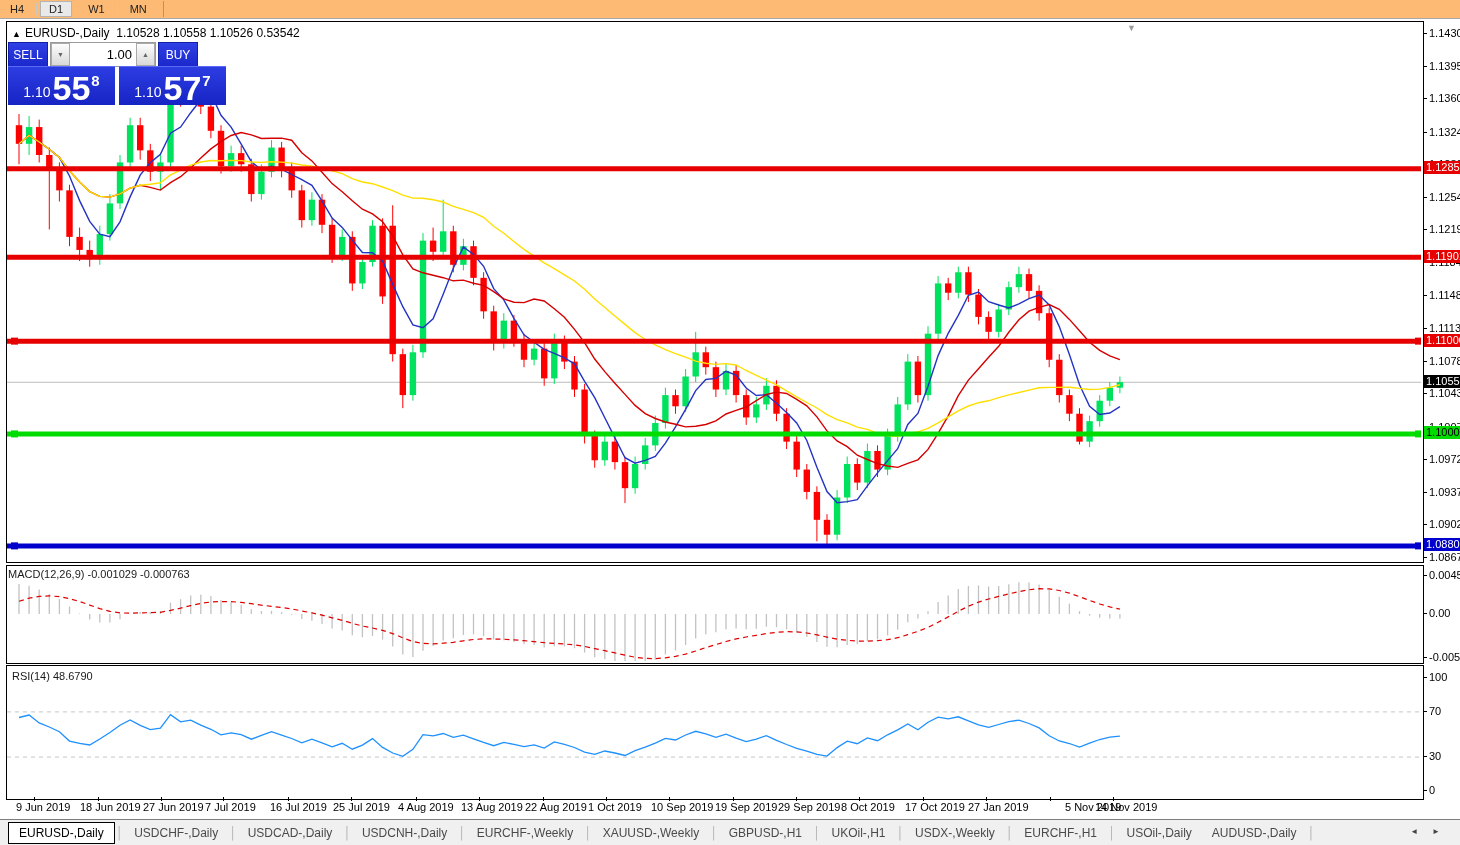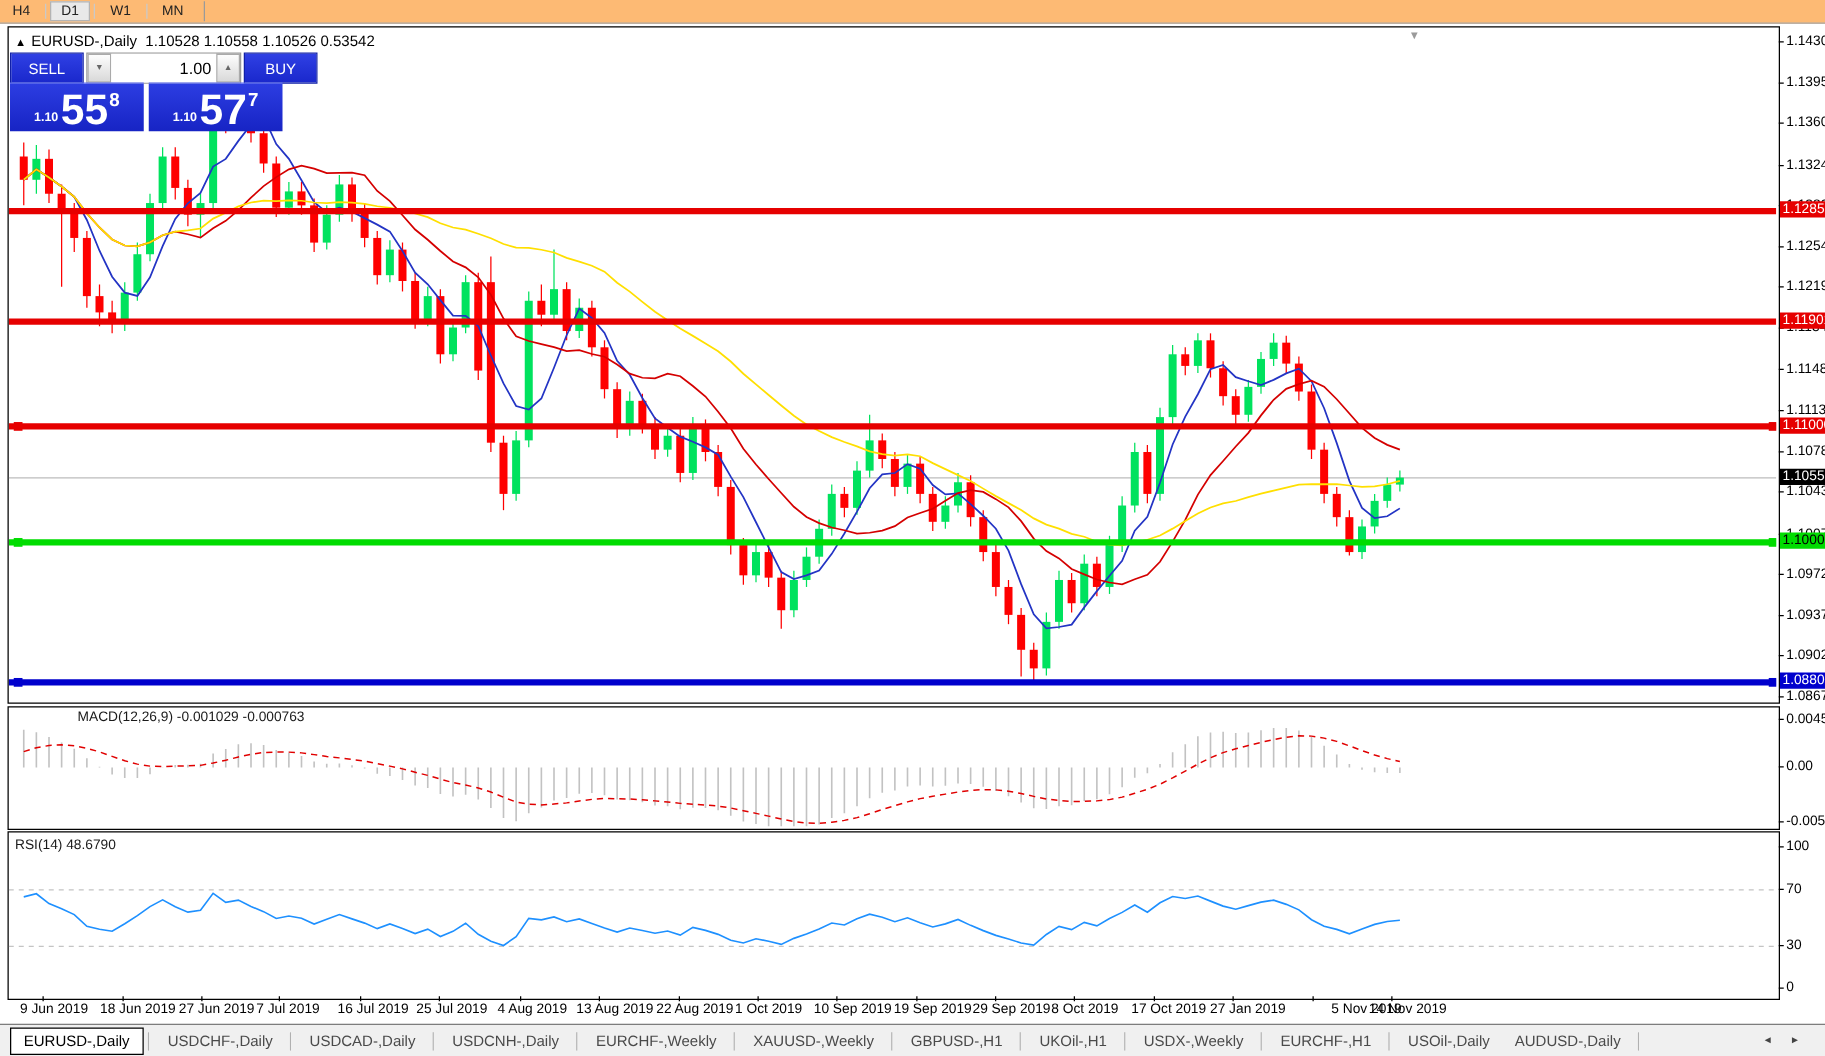--- a/index.html
+++ b/index.html
@@ -22,33 +22,33 @@
   .tickdash{position:absolute;left:1423px;width:4px;height:1px;background:#000}
   .badge{position:absolute;left:1424px;font-size:11px;padding:0 2px;height:13px;line-height:13px;white-space:nowrap}
   .ind-label{position:absolute;font-size:11px;color:#1a1a1a;white-space:nowrap}
   .datelab{position:absolute;top:801px;font-size:11px;color:#000;white-space:nowrap;transform:translateX(-18px)}
   .datetick{position:absolute;top:797px;width:1px;height:4px;background:#000}
   .endmarker{position:absolute;font-size:9px;color:#9b9b9b}
   
   .symheader{position:absolute;left:12px;top:26px;font-size:12px;color:#000;white-space:nowrap}
   .symheader .mark{font-size:9px;margin-right:4px}
   .ocp{position:absolute;left:8px;top:42px;width:218px;height:63px}
-  .ocp-top{position:absolute;left:0;top:0;width:246px;height:23px;display:flex}
+  .ocp-top{position:absolute;left:0;top:0;width:190px;height:23px;display:flex}
   .ocp-btn{background:linear-gradient(180deg,#2f40e4,#1a28cc);color:#fff;font-size:12px;
            display:flex;align-items:center;justify-content:center;border:1px solid #1020a8;cursor:pointer}
   .ocp-sell,.ocp-buy{width:57px;height:23px}
   .volbox{flex:1;display:flex;height:23px;border:1px solid #9a9a9a;background:#fff;margin:0 2px}
   .spin{width:17px;background:linear-gradient(180deg,#fdfdfd,#d9d9d9);border:1px solid #aaa;
         font-size:7px;color:#666;display:flex;align-items:center;justify-content:center;cursor:pointer}
   .volinput{flex:1;border:0;outline:0;text-align:right;font-size:13px;padding-right:4px;width:60px;
             font-family:"Liberation Sans",sans-serif}
   .ocp-price{position:absolute;top:24px;width:107px;height:39px;background:linear-gradient(180deg,#2c3de2,#1724c4);
              border-top:1px solid #5a6af5;color:#fff;display:flex;align-items:flex-end;justify-content:center;
              padding-bottom:2px;box-sizing:border-box}
-  .ocp-price .pfx{font-size:10px;font-weight:bold;margin:0 2px 3px 0}
+  .ocp-price .pfx{font-size:14px;font-weight:normal;margin:0 2px 3px 0}
   .ocp-price .big{font-size:34px;font-weight:bold;line-height:30px}
   .ocp-price .sup{font-size:15px;font-weight:bold;margin:0 0 14px 1px}
   
   .tabbar{position:absolute;left:0;top:819px;width:1460px;height:26px;background:#f0f0f0;
           border-top:1px solid #7d7d7d;display:flex;align-items:center;font-size:12px;color:#4a4a4a}
   .tab{padding:3px 10px;white-space:nowrap;cursor:pointer}
   .tab.active{background:#fff;border:1px solid #000;color:#000;margin-left:8px}
   .tabsep{color:#b0b0b0;padding:0 1px}
   .tabscroll{position:absolute;right:6px;top:7px;font-size:8px;color:#444;letter-spacing:14px;cursor:pointer}
 </style>
@@ -557,21 +557,21 @@
     <div class="tickdash" style="top: 524.41px;"></div>
     <div class="ticklab" style="top: 518.41px;">1.09020</div>
     <div class="tickdash" style="top: 556.984px;"></div>
     <div class="ticklab" style="top: 550.984px;">1.08670</div>
     <div class="badge" style="top: 161.358px; background: rgb(230, 0, 0); color: rgb(255, 255, 255);">1.12851</div>
     <div class="badge" style="top: 249.775px; background: rgb(230, 0, 0); color: rgb(255, 255, 255);">1.11901</div>
     <div class="badge" style="top: 333.631px; background: rgb(230, 0, 0); color: rgb(255, 255, 255);">1.11000</div>
     <div class="badge" style="top: 426.422px; background: rgb(0, 220, 0); color: rgb(0, 0, 0);">1.10003</div>
     <div class="badge" style="top: 538.385px; background: rgb(0, 0, 205); color: rgb(255, 255, 255);">1.08800</div>
     <div class="badge" style="top: 374.768px; background: rgb(0, 0, 0); color: rgb(255, 255, 255);">1.10558</div>
-    <div class="ind-label" style="left: 26px; top: 568px; padding-left: 36px;">MACD(12,26,9) -0.001029 -0.000763</div>
+    <div class="ind-label" style="left: 8px; top: 568px;">MACD(12,26,9) -0.001029 -0.000763</div>
     <div class="tickdash" style="top: 574.898px;"></div>
     <div class="ticklab" style="top: 568.898px;">0.004536</div>
     <div class="tickdash" style="top: 613px;"></div>
     <div class="ticklab" style="top: 607px;">0.00</div>
     <div class="tickdash" style="top: 656.68px;"></div>
     <div class="ticklab" style="top: 650.68px;">-0.00520</div>
     <div class="ind-label" style="left: 12px; top: 670px;">RSI(14) 48.6790</div>
     <div class="tickdash" style="top: 677px;"></div>
     <div class="ticklab" style="top: 671px;">100</div>
     <div class="tickdash" style="top: 710.9px;"></div>

